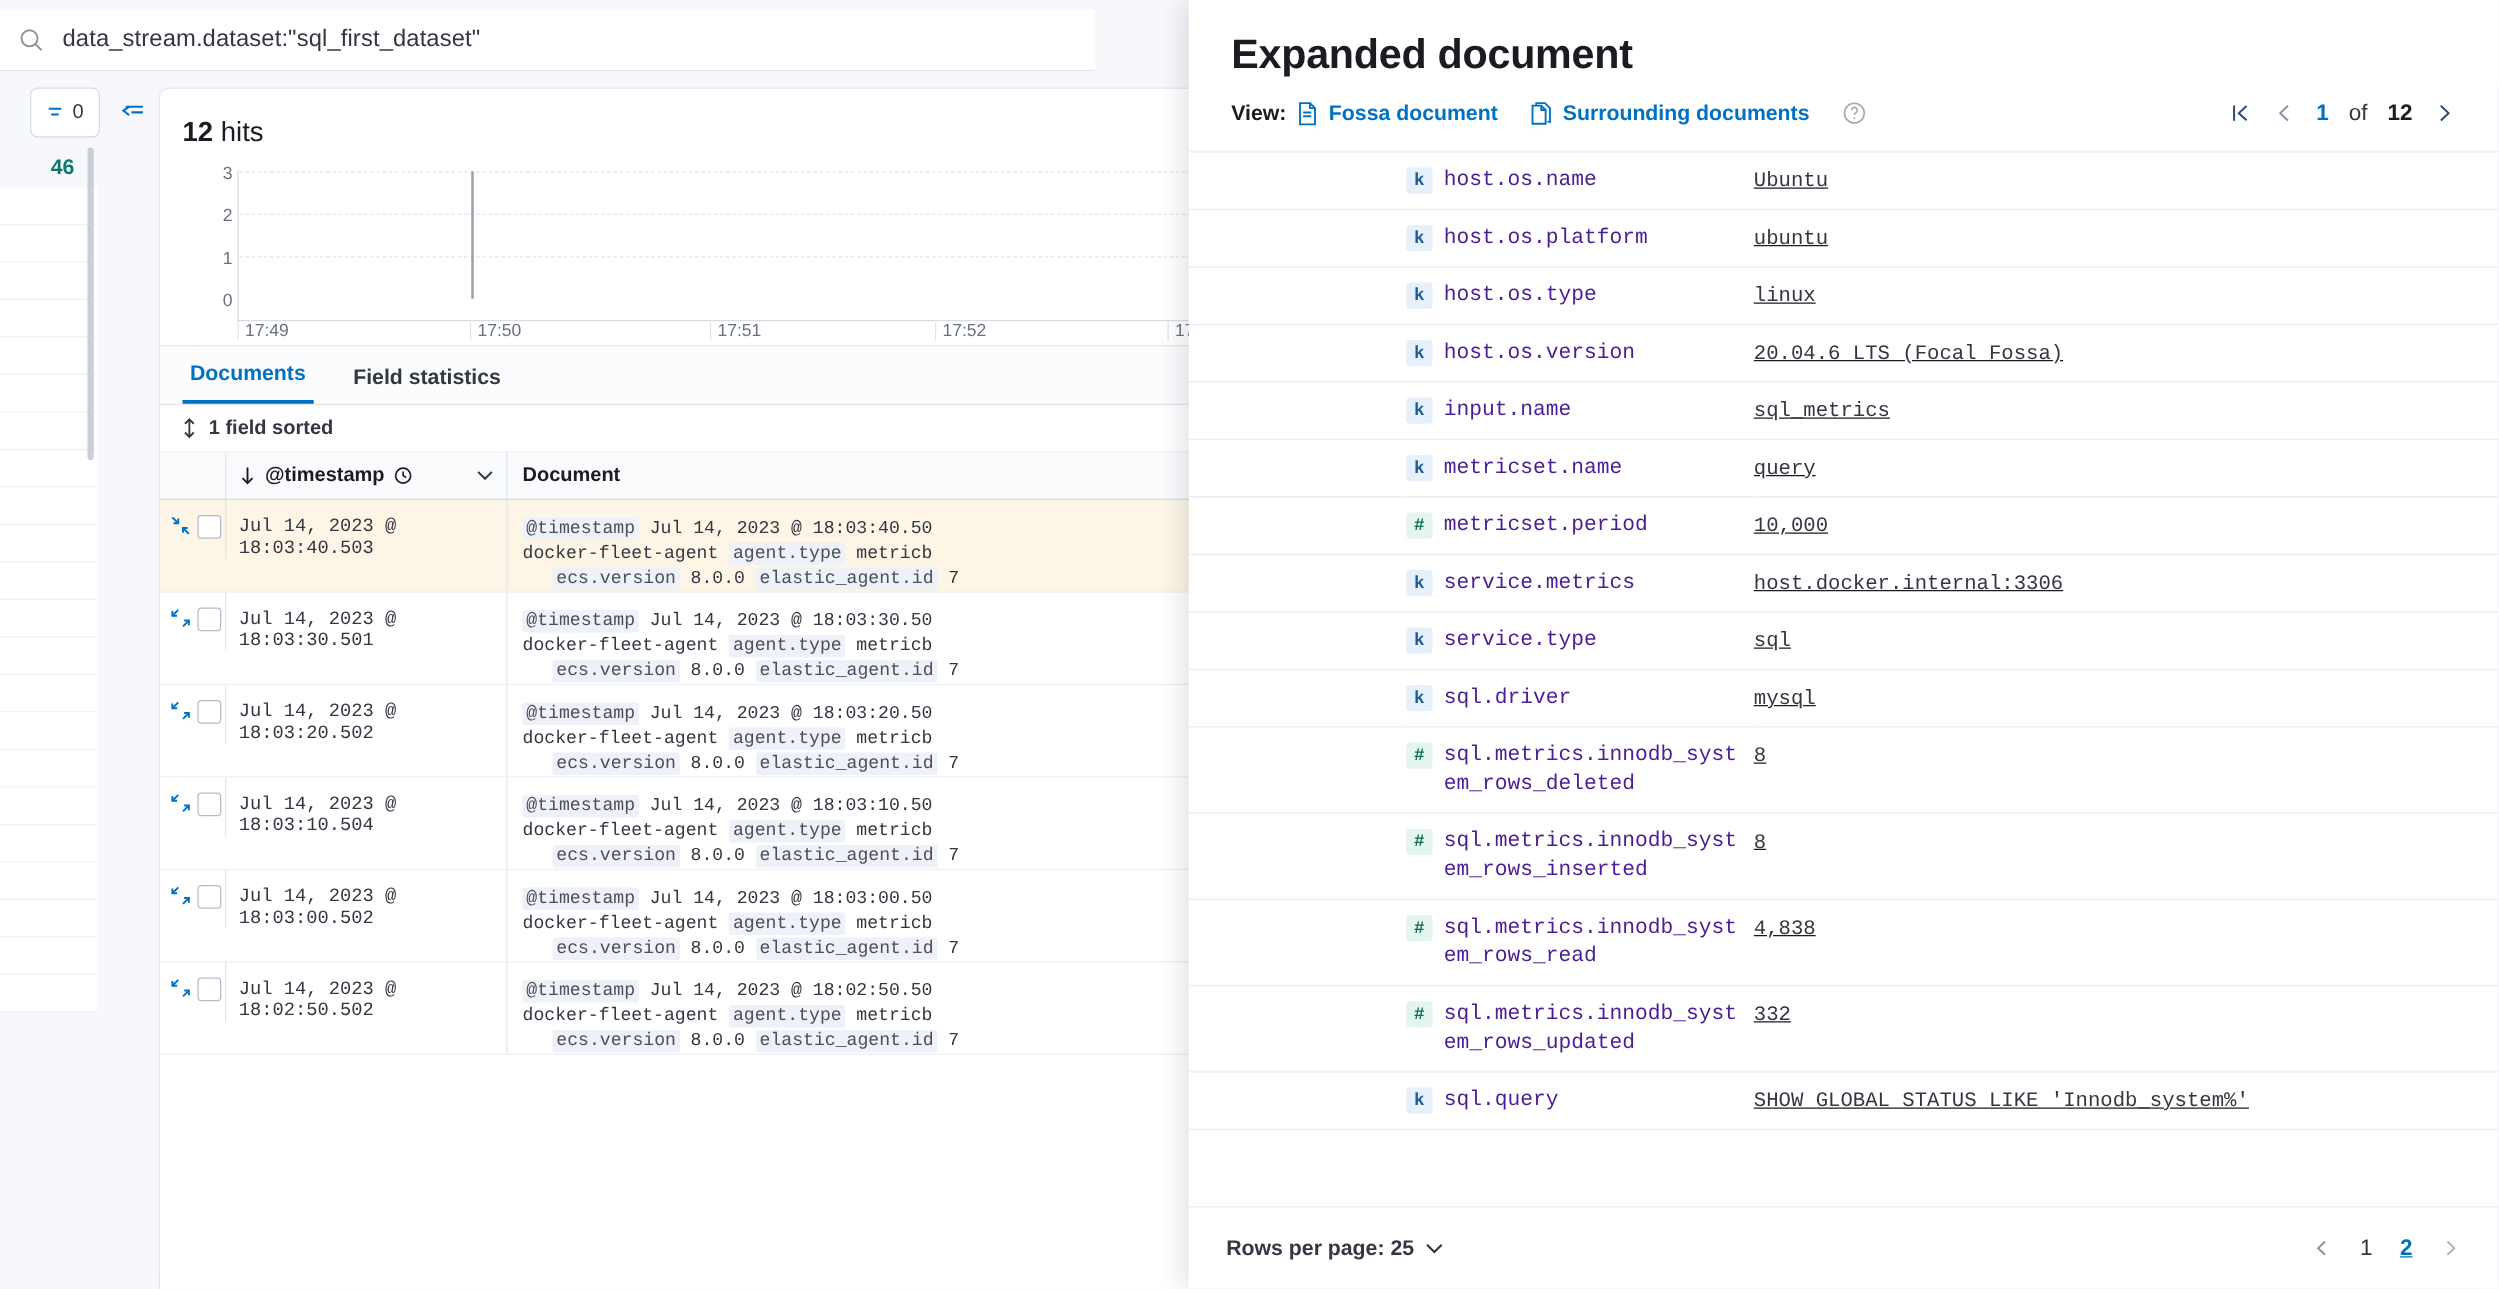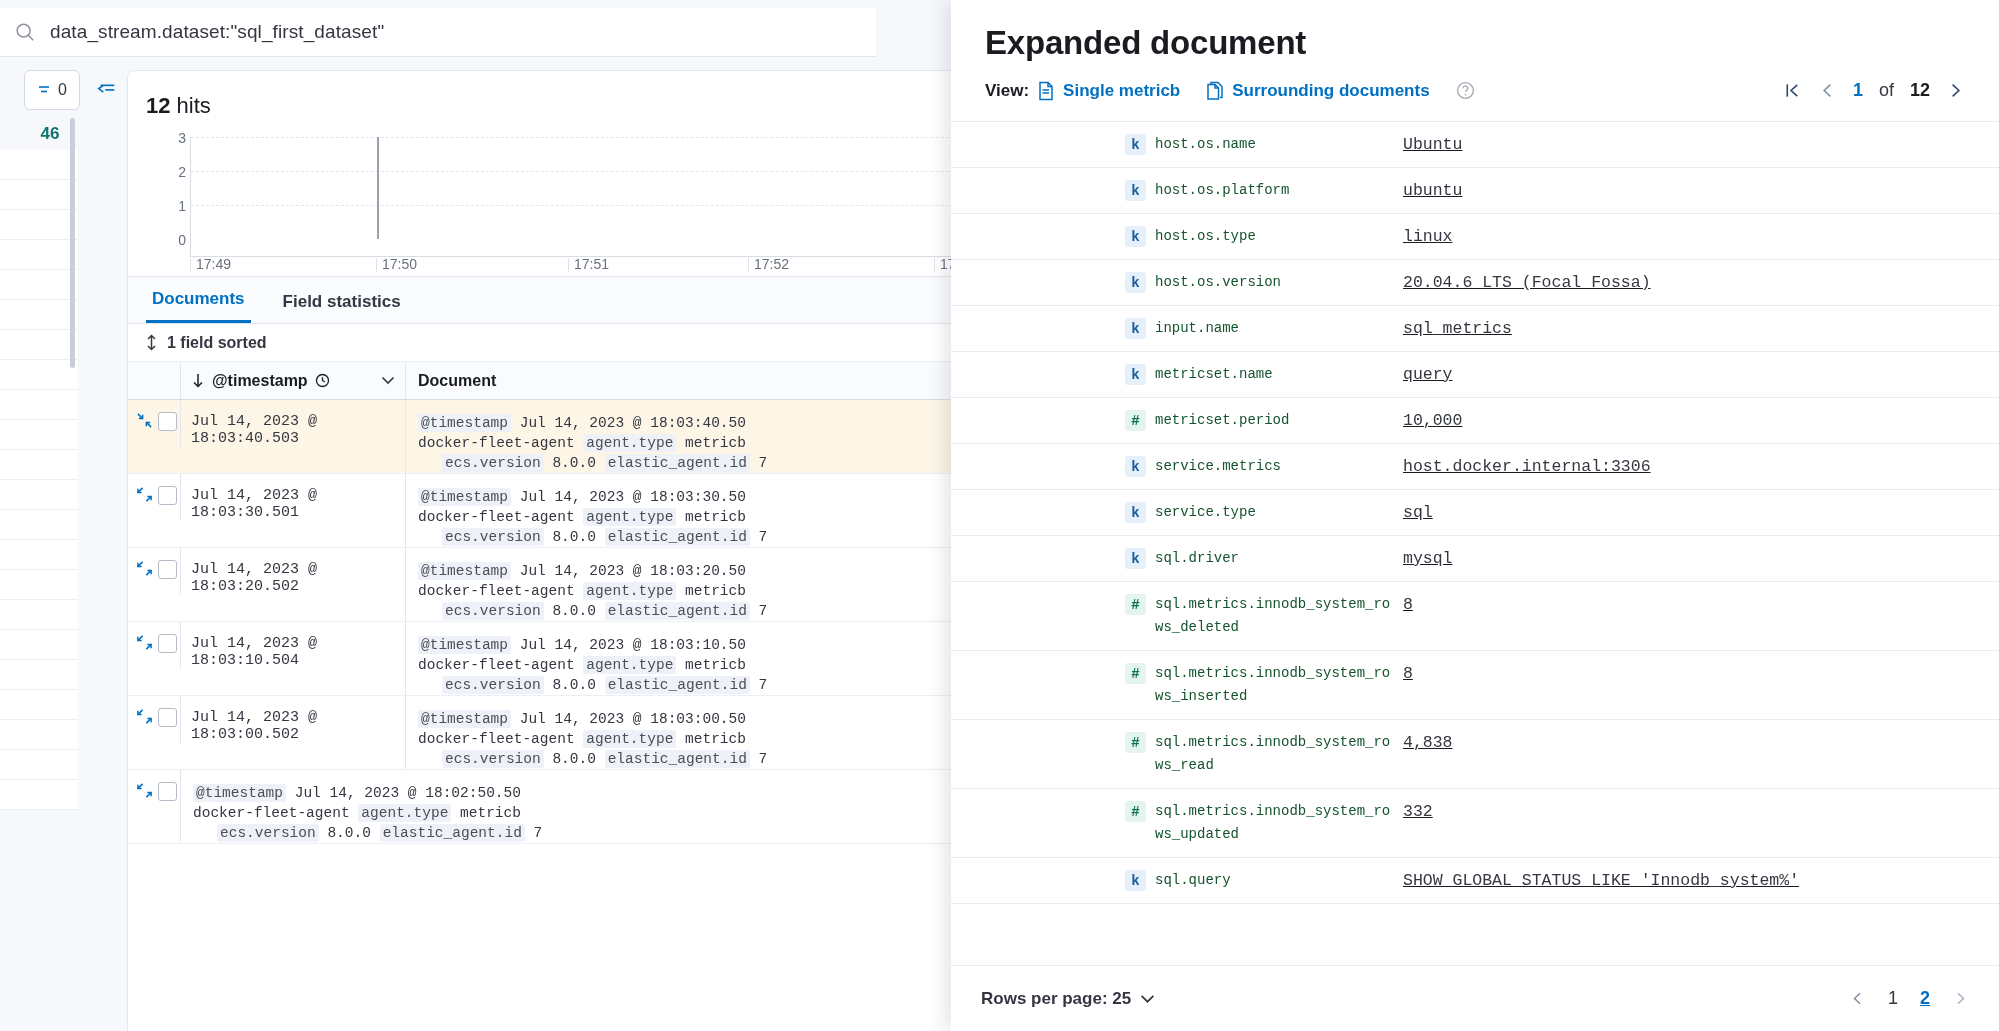--- a/index.html
+++ b/index.html
@@ -154,21 +154,21 @@
   .fieldcell { display: flex; align-items: flex-start; gap: 9px; }
   .typebadge {
     flex: 0 0 auto; width: 21px; height: 21px; border-radius: 3px;
     display: flex; align-items: center; justify-content: center;
     font-family: "Liberation Mono", monospace; font-size: 14px; font-weight: bold;
     margin-top: 1px;
   }
   .tb-k { background: #e6f0fa; color: #1b5c9b; }
   .tb-n { background: #e4f5ee; color: #0c7054; }
   .fieldname {
-    font-family: "Liberation Mono", monospace; font-size: 14px; color: #14532d;
+    font-family: "Liberation Mono", monospace; font-size: 17px; color: #4c1d95;
     line-height: 23px; width: 240px; word-break: break-all;
   }
   .valtext {
     font-family: "Liberation Mono", monospace; font-size: 16.5px;
     color: #343741; line-height: 23px;
   }
 
   .fly-foot {
     height: 66px; border-top: 1px solid #e9ecf3;
     display: flex; align-items: center; padding: 0 30px;
@@ -428,20 +428,23 @@
                 <span>
                   <svg class="exp-ico" viewBox="0 0 18 18" stroke="#0071c2" stroke-width="1.6" fill="none">
                     <polyline points="7,2 2,7"></polyline>
                     <polyline points="2,3 2,7 6,7"></polyline>
                     <polyline points="11,16 16,11"></polyline>
                     <polyline points="16,15 16,11 12,11"></polyline>
                   </svg>
                 </span>
                 <span class="chk"></span>
               </div>
+              <div class="dt-c1">
+                <span>Jul 14, 2023 @ 18:02:50.502</span>
+              </div>
               <div class="dt-c2">
                 <div>
                   <div><span class="fkey">@timestamp</span> <span>Jul 14, 2023 @ 18:02:50.50</span></div>
                   <div><span>docker-fleet-agent</span> <span class="fkey">agent.type</span> <span>metricb</span></div>
                   <div style="padding-left:24px"><span class="fkey">ecs.version</span> <span>8.0.0</span> <span class="fkey">elastic_agent.id</span> <span>7</span></div>
                 </div>
               </div>
             </div>
           </div>
       </div>
@@ -457,21 +460,21 @@
       <div class="fly-viewrow">
         <span class="view-label">View:</span>
 
         <span class="view-link">
           <svg width="18" height="20" viewBox="0 0 18 20" fill="none" stroke="#0071c2" stroke-width="1.5">
             <path d="M3 1.5h8l4 4v13H3z"></path>
               <polyline points="11,1.5 11,5.5 15,5.5"></polyline>
             <line x1="5.5" y1="9" x2="12" y2="9"></line>
               <line x1="5.5" y1="12" x2="12" y2="12"></line>
           </svg>
-          <span>Single metricb</span>
+          <span>Fossa document</span>
         </span>
 
         <span class="view-link">
           <svg width="18" height="20" viewBox="0 0 18 20" fill="none" stroke="#0071c2" stroke-width="1.5">
             <path d="M2 3.5h7l3.5 3.5v11H2z"></path>
               <polyline points="9,3.5 9,7 12.5,7"></polyline>
             <path d="M5 3.5V1.5h7l4 4v11h-2"></path>
           </svg>
           <span>Surrounding documents</span>
         </span>

